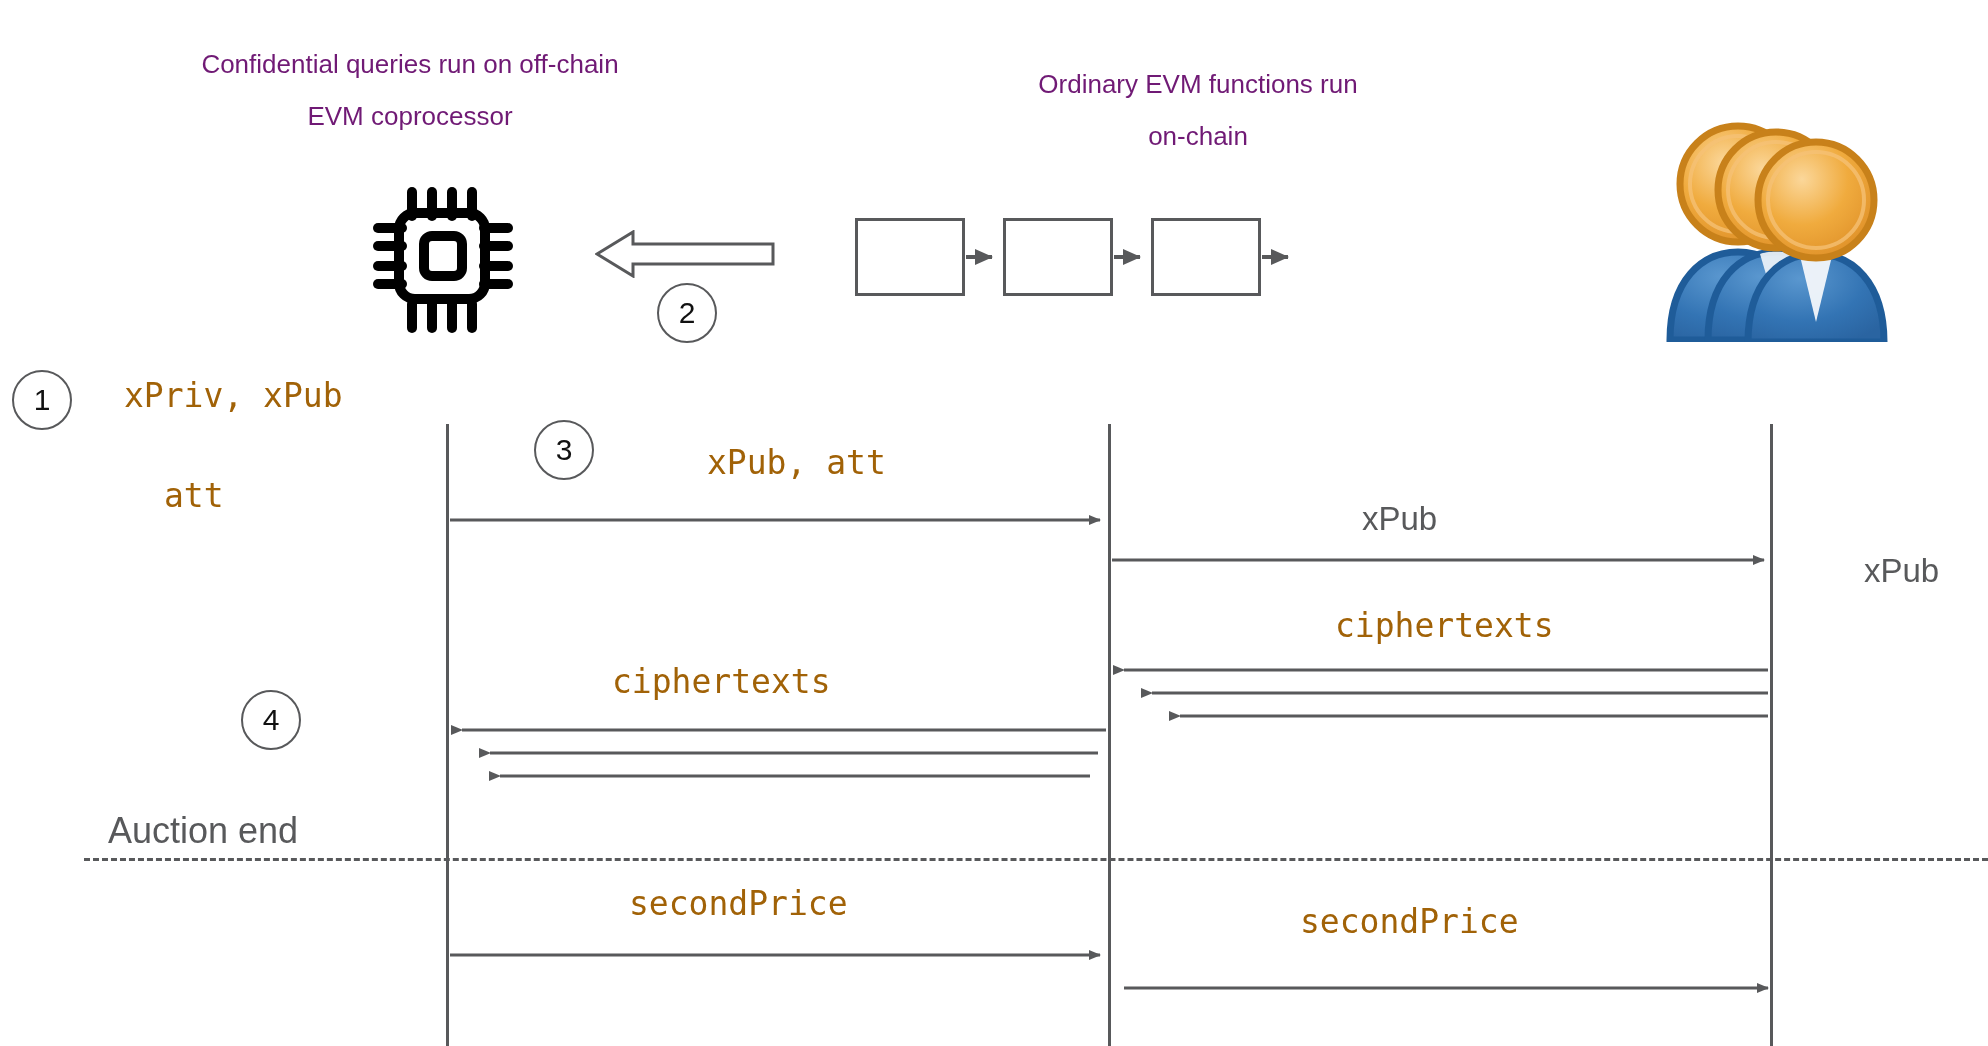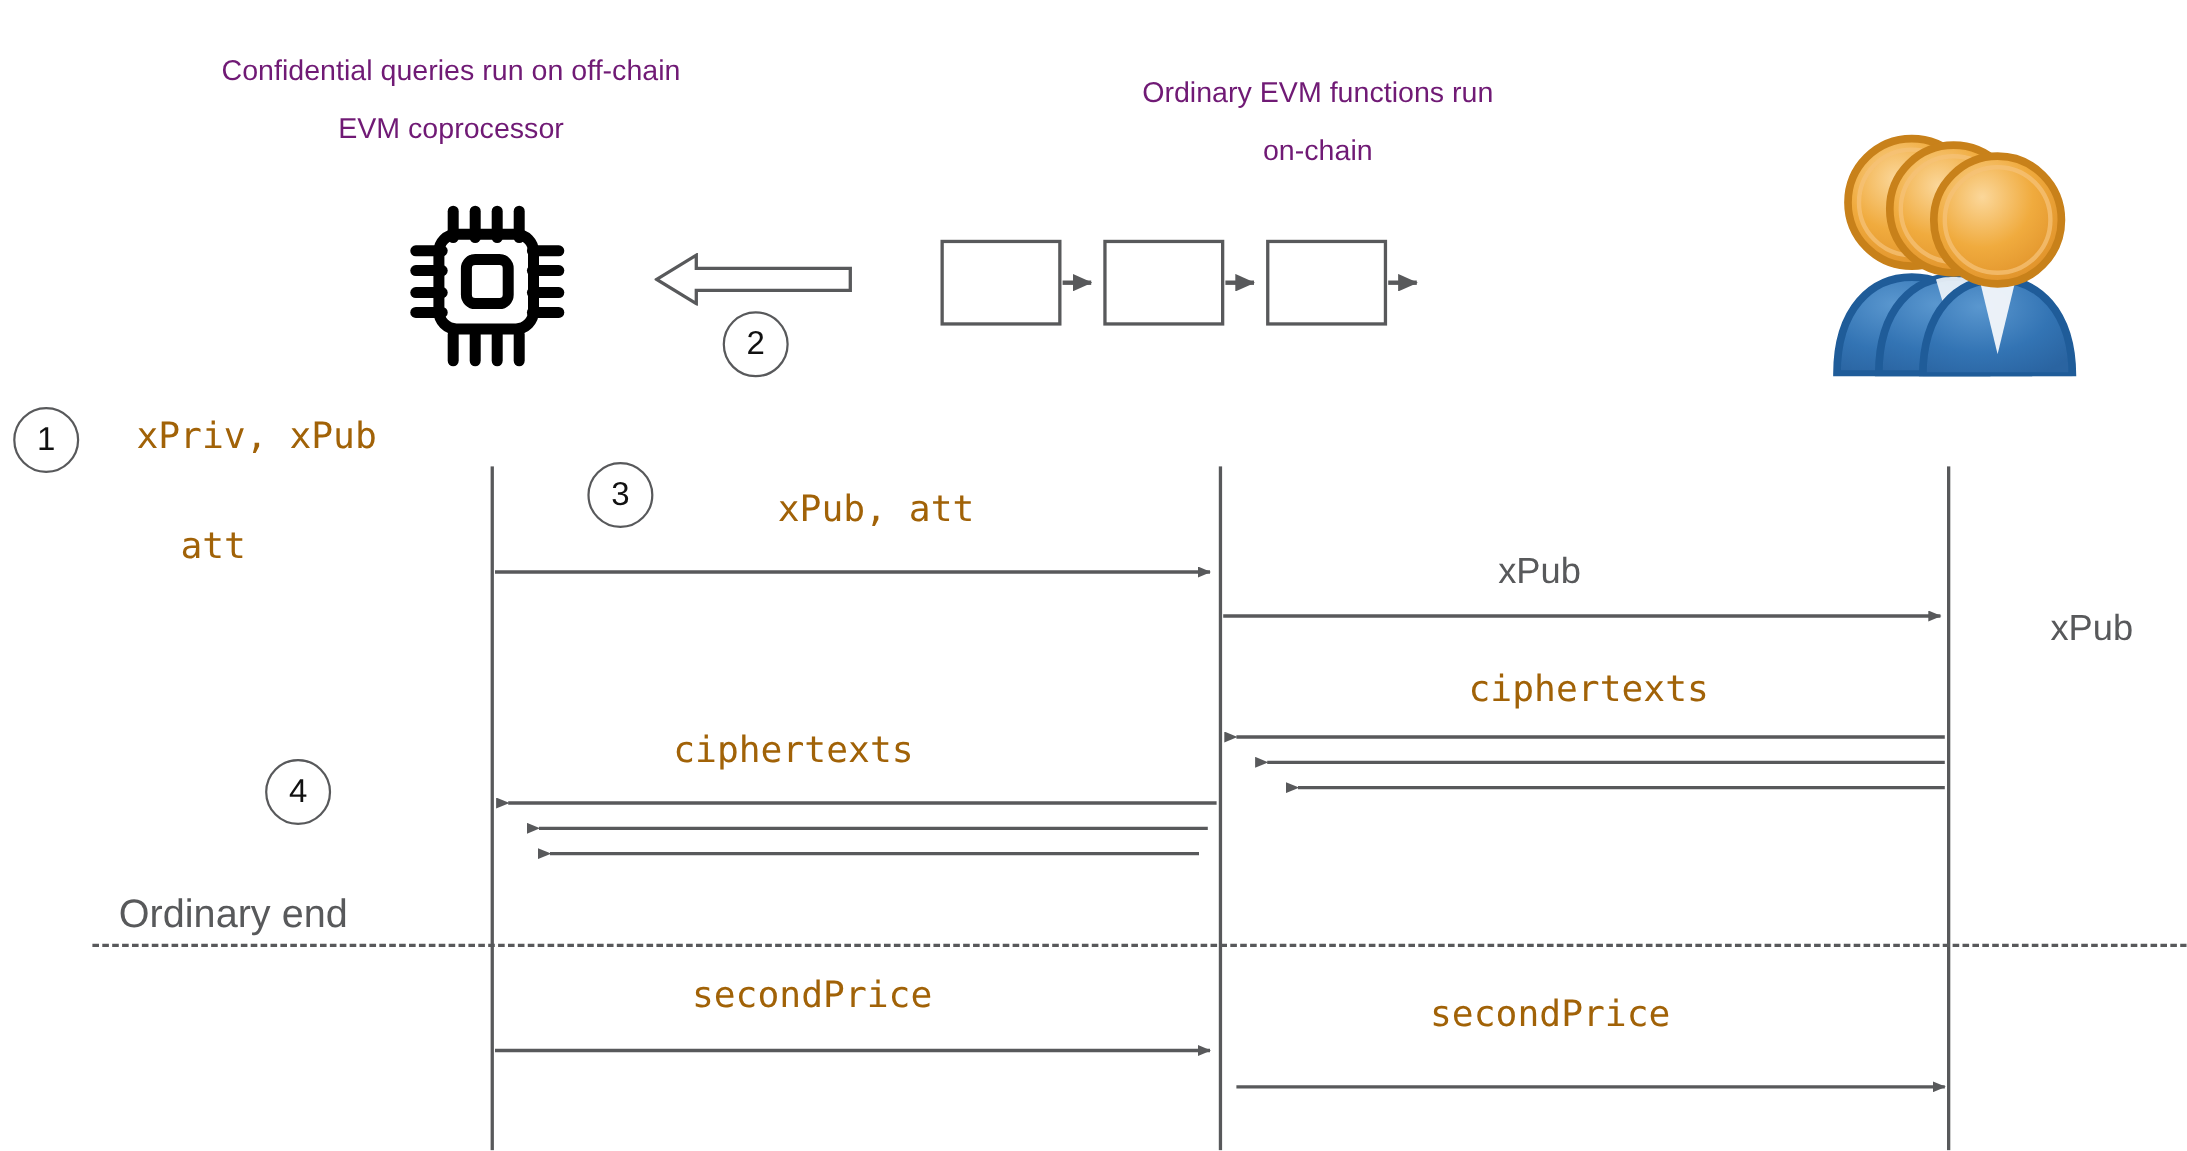--- a/index.html
+++ b/index.html
@@ -194,21 +194,21 @@
   <div class="mono-label" style="left:707px; top:443px;text-align:right;">xPub, att</div>
 
   <div class="sans-label" style="left:1362px; top:500px;">xPub</div>
 
   <div class="sans-label" style="left:1864px; top:552px;">xPub</div>
 
   <div class="mono-label" style="left:1335px; top:606px;">ciphertexts</div>
 
   <div class="mono-label" style="left:612px; top:662px;">ciphertexts</div>
 
-  <div class="big-sans-label" style="left:108px; top:810px;">Ordinary end</div>
+  <div class="big-sans-label" style="left:108px; top:810px;">Auction end</div>
 
   <div class="mono-label" style="left:629px; top:884px;">secondPrice</div>
 
   <div class="mono-label" style="left:1300px; top:902px;">secondPrice</div>
 
   <div class="lifeline" style="left:446px; top:424px; height:622px;"></div>
   <div class="lifeline" style="left:1108px; top:424px; height:622px;"></div>
   <div class="lifeline" style="left:1770px; top:424px; height:622px;"></div>
 
   <div class="dashed-line" style="left:84px; top:858px; width:1904px;"></div>

